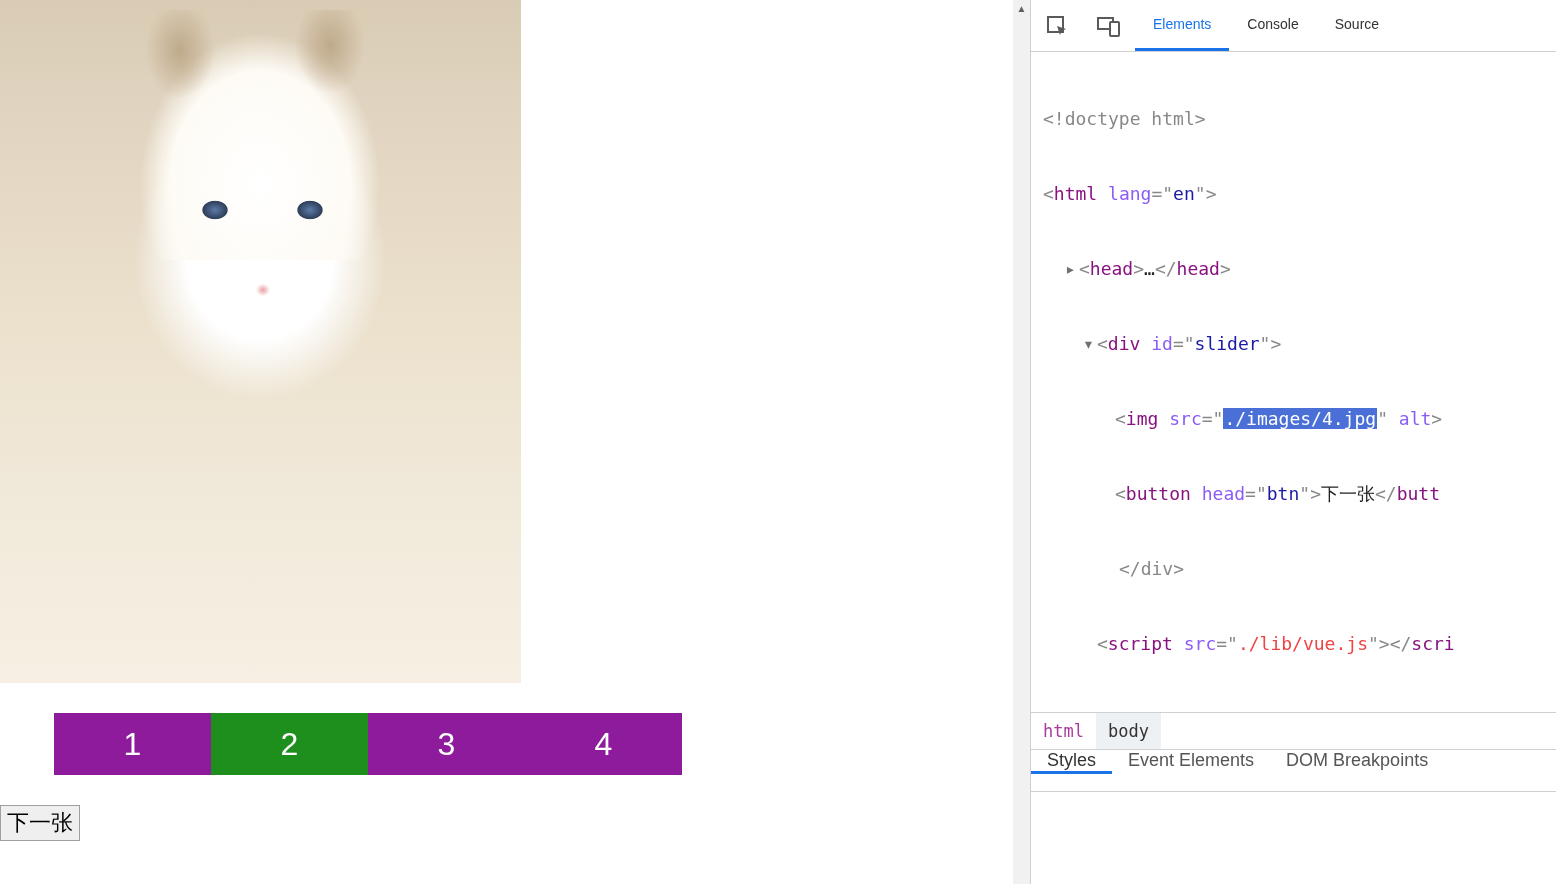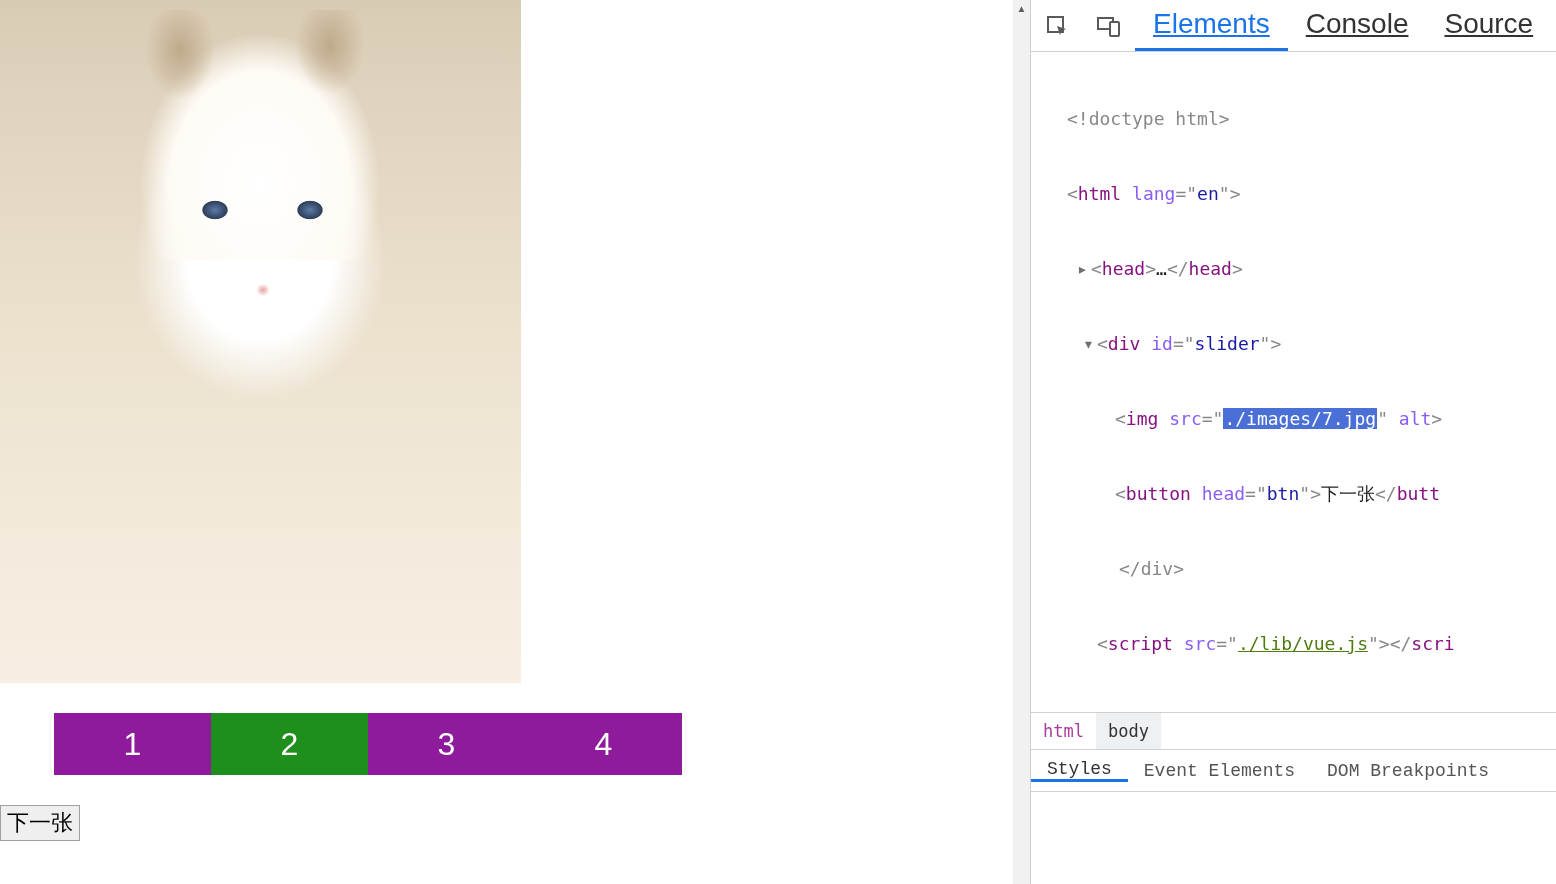--- a/index.html
+++ b/index.html
@@ -101,50 +101,49 @@
   width: 52px;
   display: flex;
   align-items: center;
   justify-content: center;
   color: #5a5a5a;
 }
 .dt-tabs .tab {
   padding: 17px 18px;
   display: flex;
   align-items: center;
-  font-size: 28px;
+  font-size: 14px;
   color: #333;
   border-bottom: 3px solid transparent;
-  text-decoration: underline;
 }
 .dt-tabs .tab.active {
   color: #1a73e8;
   border-bottom-color: #1a73e8;
 }
 
 .dom-tree {
   flex: 0 0 auto;
   font-family: Consolas, Menlo, monospace;
   font-size: 18px;
   line-height: 25px;
   padding: 4px 0 6px 0;
   white-space: pre;
   overflow: hidden;
 }
-.dom-tree .row { padding-left: 36px; }
+.dom-tree .row { padding-left: 12px; }
 .dom-tree .sel { background: #eef3f8; }
 .dom-tree .arrow { display: inline-block; width: 14px; color: #707070; }
 .dom-tree .ellipsis { color: #8a8a8a; letter-spacing: 1px; }
 .tag-name { color: #881280; }
 .attr-name { color: #8b5cf6; }
 .attr-val { color: #1a1aa6; }
 .punct { color: #888; }
 .text-node { color: #222; }
 .angle { color: #888; }
-.link-val { color: #4d7c0f; text-decoration: underline; }
+.link-val { color: #ef4444; }
 .link-val.hl { background: #4a6fd6; color: #fff; text-decoration: none; padding: 0 1px; }
 .eq-sel { font-style: italic; color: #888; }
 
 .breadcrumb {
   height: 38px;
   border-top: 1px solid #d0d0d0;
   border-bottom: 1px solid #d0d0d0;
   display: flex;
   align-items: stretch;
   font-family: Consolas, Menlo, monospace;
@@ -157,23 +156,22 @@
   color: #a93c9a;
 }
 .breadcrumb .crumb:last-child {
   background: #eef1f4;
   color: #333;
 }
 
 .styles-tabs {
   height: 42px;
   display: flex;
-  align-items: center;
+  align-items: flex-start;
   border-bottom: 1px solid #d0d0d0;
-  font-family: Liberation Mono, monospace;
 }
 .styles-tabs .stab {
   padding: 0 16px;
   display: flex;
   align-items: center;
   font-size: 18px;
   color: #555;
 }
 .styles-tabs .stab.active {
   color: #333;
@@ -229,23 +227,23 @@
         </svg>
     </div>
     <div class="tab active">Elements</div>
     <div class="tab">Console</div>
     <div class="tab">Source</div>
   </div>
 
   <div class="dom-tree">
     <div class="row"><span class="punct">&lt;!doctype html&gt;</span></div>
     <div class="row"><span class="angle">&lt;</span><span class="tag-name">html</span> <span class="attr-name">lang</span><span class="punct">="</span><span class="attr-val">en</span><span class="punct">"</span><span class="angle">&gt;</span></div>
-    <div class="row" style="padding-left:46px"><span class="arrow">▸</span><span class="angle">&lt;</span><span class="tag-name">head</span><span class="angle">&gt;</span><span class="text-node">…</span><span class="angle">&lt;/</span><span class="tag-name">head</span><span class="angle">&gt;</span></div>
+    <div class="row" style="padding-left:34px"><span class="arrow">▸</span><span class="angle">&lt;</span><span class="tag-name">head</span><span class="angle">&gt;</span><span class="text-node">…</span><span class="angle">&lt;/</span><span class="tag-name">head</span><span class="angle">&gt;</span></div>
     <div class="row" style="padding-left:52px"><span class="arrow">▾</span><span class="angle">&lt;</span><span class="tag-name">div</span> <span class="attr-name">id</span><span class="punct">="</span><span class="attr-val">slider</span><span class="punct">"</span><span class="angle">&gt;</span></div>
-    <div class="row" style="padding-left:84px"><span class="angle">&lt;</span><span class="tag-name">img</span> <span class="attr-name">src</span><span class="punct">="</span><span class="link-val hl">./images/7.jpg</span><span class="punct">"</span> <span class="attr-name">alt</span><span class="angle">&gt;</span></div>
+    <div class="row" style="padding-left:84px"><span class="angle">&lt;</span><span class="tag-name">img</span> <span class="attr-name">src</span><span class="punct">="</span><span class="link-val hl">./images/4.jpg</span><span class="punct">"</span> <span class="attr-name">alt</span><span class="angle">&gt;</span></div>
     <div class="row" style="padding-left:84px"><span class="angle">&lt;</span><span class="tag-name">button</span> <span class="attr-name">head</span><span class="punct">="</span><span class="attr-val">btn</span><span class="punct">"</span><span class="angle">&gt;</span><span class="text-node">下一张</span><span class="angle">&lt;/</span><span class="tag-name">butt</span></div>
     <div class="row" style="padding-left:88px"><span class="angle">&lt;/div&gt;</span></div>
     <div class="row" style="padding-left:66px"><span class="angle">&lt;</span><span class="tag-name">script</span> <span class="attr-name">src</span><span class="punct">="</span><span class="link-val">./lib/vue.js</span><span class="punct">"</span><span class="angle">&gt;&lt;/</span><span class="tag-name">scri</span></div>
   </div>
 
   <div class="breadcrumb">
     <div class="crumb">html</div>
     <div class="crumb">body</div>
   </div>
 

